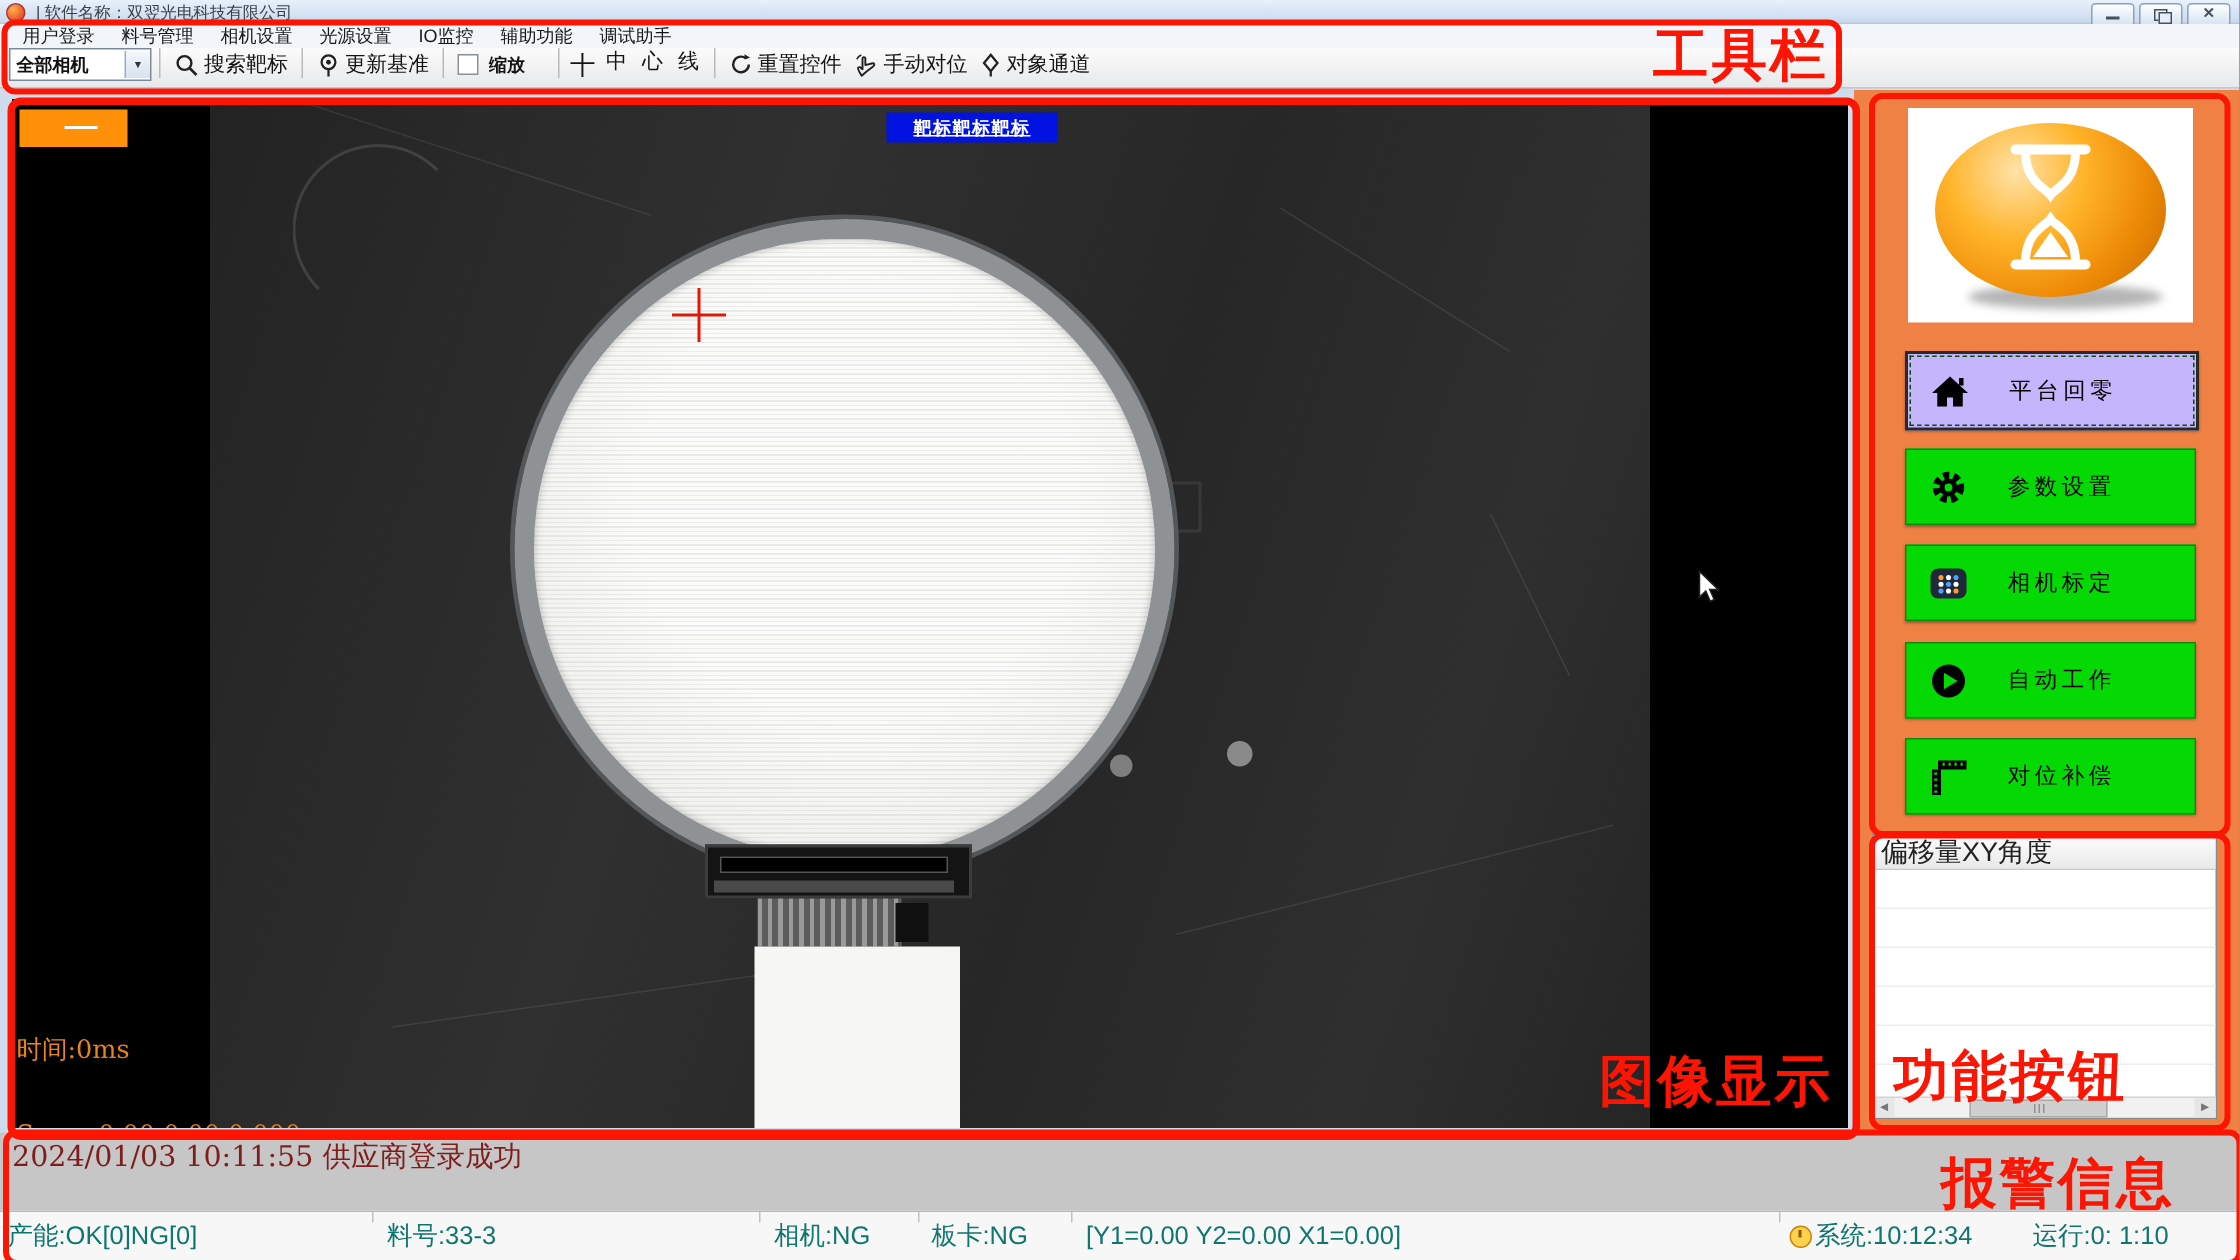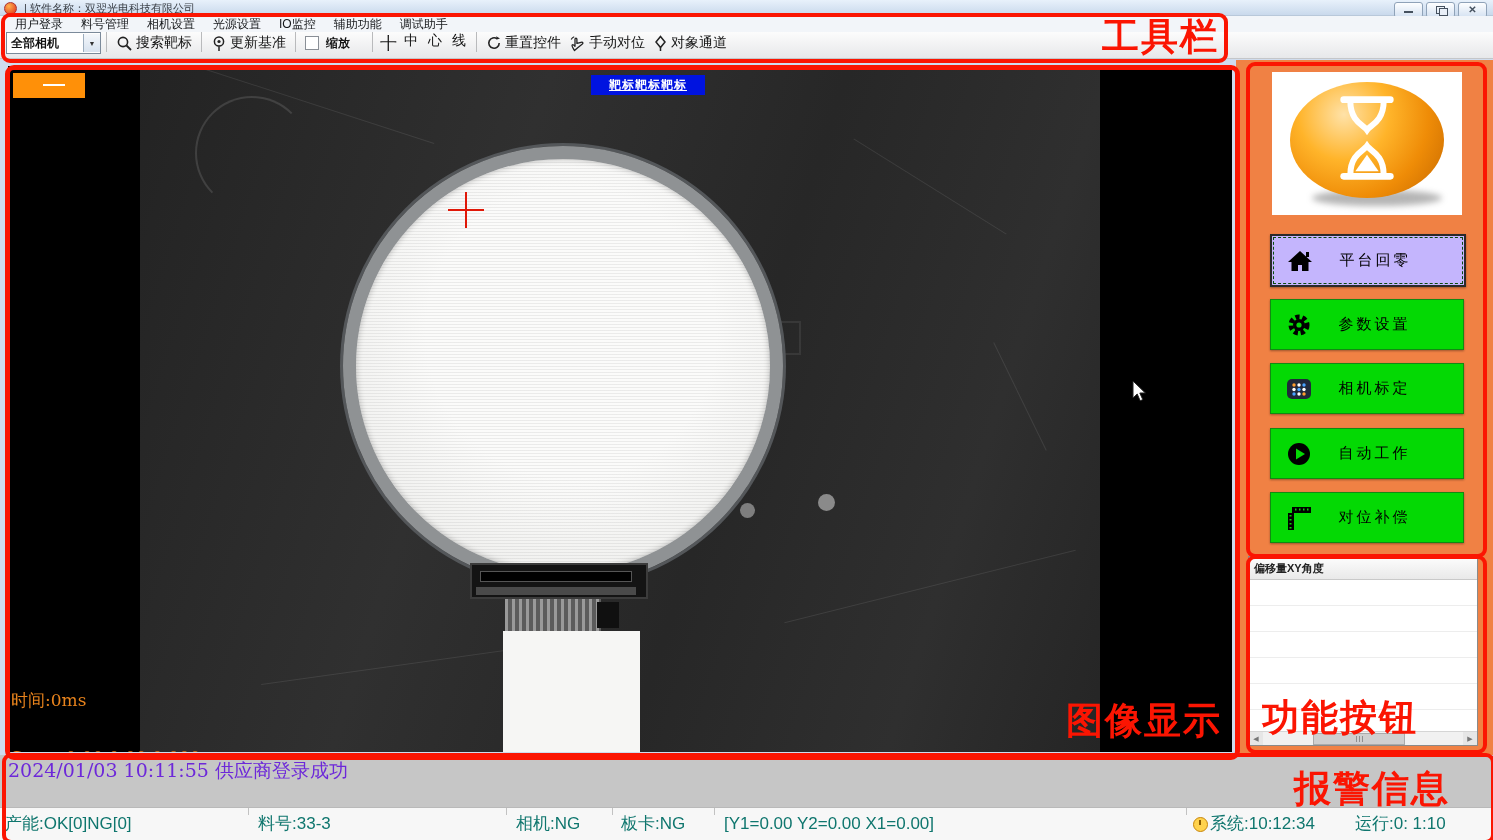--- a/index.html
+++ b/index.html
@@ -84,32 +84,32 @@
   .hg-glyph{position:absolute;left:55px;top:18px;}
   .fn-btn{position:absolute;left:34px;width:192px;height:49px;border:1px solid #128a12;
     box-shadow:0 1px 2px rgba(0,0,0,.35);display:flex;align-items:center;}
   .fn-btn .ficon{margin-left:13px;width:30px;display:flex;justify-content:center;}
   .fn-btn .flabel{flex:1;text-align:center;margin-right:28px;font-size:15px;color:#000;
     letter-spacing:3px;font-family:"DejaVu Serif",serif;}
   .fn-btn.focused{outline:1px dashed #0b4d0b;outline-offset:-4px;border:2px solid #2a2a2a;}
   .offset-table{position:absolute;left:12px;top:496px;width:230px;height:190px;background:#fff;
     border:1px solid #8a8a8a;box-sizing:border-box;}
   .ot-header{height:22px;background:linear-gradient(#fdfdfd,#e9e9e9);border-bottom:1px solid #c9c9c9;
-    font-size:11px;color:#222;line-height:22px;padding-left:5px;font-weight:bold;}
+    font-size:18px;color:#222;line-height:22px;padding-left:5px;}
   .ot-row{height:25px;border-bottom:1px solid #ededed;}
   .ot-scroll{position:absolute;left:0;bottom:0;width:100%;height:13px;background:#f1f1f1;border-top:1px solid #d5d5d5;display:flex;}
   .ot-arrow{width:14px;height:100%;background:#e6e6e6;font-size:7px;color:#777;text-align:center;line-height:13px;}
   .ot-track{flex:1;position:relative;}
   .ot-thumb{position:absolute;left:50px;top:1px;width:90px;height:10px;background:#cfcfcf;border:1px solid #aaa;
     display:flex;align-items:center;justify-content:center;gap:2px;}
   .ot-thumb i{display:block;width:1px;height:6px;background:#8f8f8f;}
 
   
   .logarea{position:absolute;left:0;top:755px;width:100%;height:52px;background:#c6c6c6;}
-  .log-line{position:absolute;left:8px;top:3px;font-family:"DejaVu Serif",serif;font-size:19px;color:#6d28d9;}
+  .log-line{position:absolute;left:8px;top:3px;font-family:"DejaVu Serif",serif;font-size:19px;color:#7f1d1d;}
   .statusbar{position:absolute;left:0;top:807px;width:100%;height:33px;background:#f7f7f7;border-top:1px solid #b9b9b9;}
   .st{position:absolute;top:0;font-size:17px;color:#0f766e;line-height:32px;white-space:nowrap;}
   .sttick{position:absolute;top:0;width:1px;height:7px;background:#c2c2c2;}
   .clock-ico{position:absolute;top:9px;width:13px;height:13px;border-radius:50%;
     background:#ffd24d;border:1px solid #c8860a;}
   .clock-ico:after{content:"";position:absolute;left:5px;top:2px;width:1.5px;height:5px;background:#8a5a00;}
 
   
   .ann{position:absolute;border:4px solid #fb1502;border-radius:9px;pointer-events:none;}
   .ann-label{position:absolute;color:#fb1502;font-size:37px;font-weight:bold;letter-spacing:2px;

